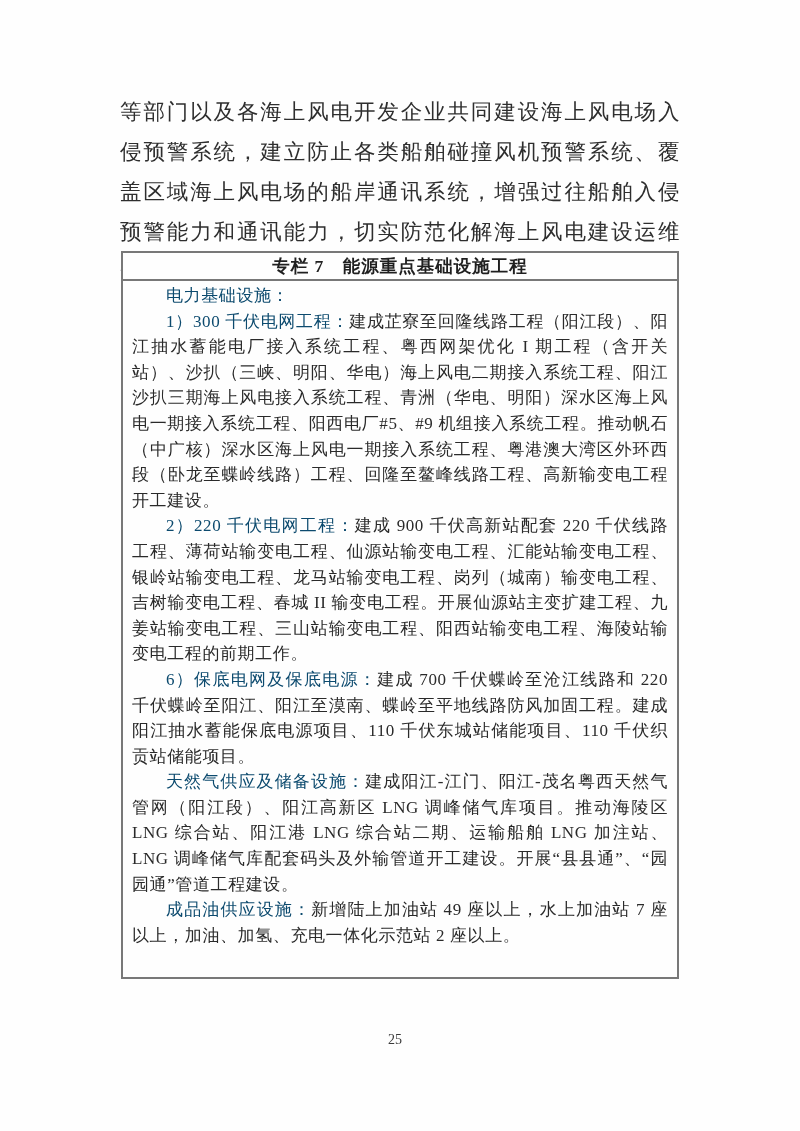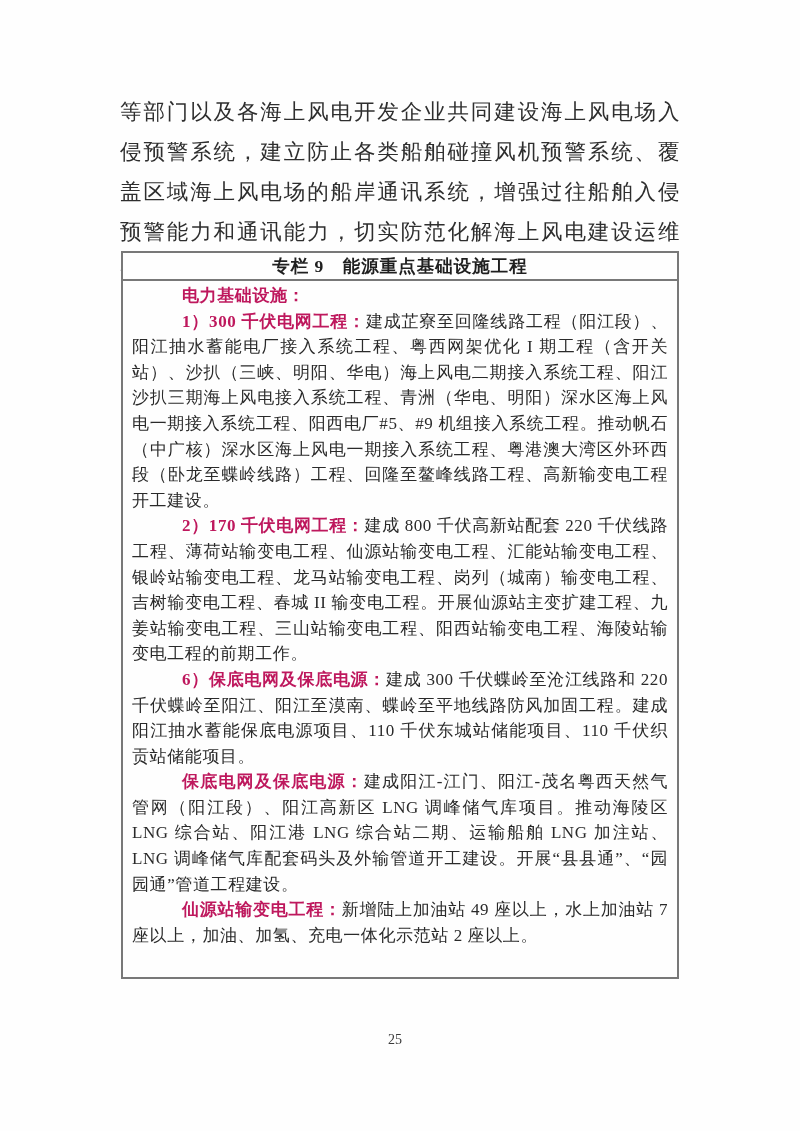--- a/index.html
+++ b/index.html
@@ -54,68 +54,67 @@
     line-height: 25.6px;
     letter-spacing: 0.6px;
     text-align: justify;
     color: #2a2a2a;
   }
   .box-body p {
     margin: 0;
     text-indent: 2em;
   }
   .box-body strong {
-    font-weight: bold;
-    color: #be185d;
-    margin-left: 16px;
+    font-weight: normal;
+    color: #0c4a6e;
   }
   .page-number {
     position: absolute;
     top: 1032px;
     left: 0;
     width: 790px;
     text-align: center;
     font-size: 14px;
     color: #3a3a3a;
   }
 </style>
 </head>
 <body>
 
 <div class="page">
 
   <p class="intro">等部门以及各海上风电开发企业共同建设海上风电场入侵预警系统，建立防止各类船舶碰撞风机预警系统、覆盖区域海上风电场的船岸通讯系统，增强过往船舶入侵预警能力和通讯能力，切实防范化解海上风电建设运维安全风险。</p>
 
   <div class="column-box">
-    <div class="box-title">专栏 9　能源重点基础设施工程</div>
+    <div class="box-title">专栏 7　能源重点基础设施工程</div>
 
     <div class="box-body">
 
       <p>
         <strong>电力基础设施：</strong><span></span>
       </p>
 
       <p>
         <strong>1）300 千伏电网工程：</strong><span>建成芷寮至回隆线路工程（阳江段）、阳江抽水蓄能电厂接入系统工程、粤西网架优化 I 期工程（含开关站）、沙扒（三峡、明阳、华电）海上风电二期接入系统工程、阳江沙扒三期海上风电接入系统工程、青洲（华电、明阳）深水区海上风电一期接入系统工程、阳西电厂#5、#9 机组接入系统工程。推动帆石（中广核）深水区海上风电一期接入系统工程、粤港澳大湾区外环西段（卧龙至蝶岭线路）工程、回隆至鳌峰线路工程、高新输变电工程开工建设。</span>
       </p>
 
       <p>
-        <strong>2）170 千伏电网工程：</strong><span>建成 800 千伏高新站配套 220 千伏线路工程、薄荷站输变电工程、仙源站输变电工程、汇能站输变电工程、银岭站输变电工程、龙马站输变电工程、岗列（城南）输变电工程、吉树输变电工程、春城 II 输变电工程。开展仙源站主变扩建工程、九姜站输变电工程、三山站输变电工程、阳西站输变电工程、海陵站输变电工程的前期工作。</span>
+        <strong>2）220 千伏电网工程：</strong><span>建成 900 千伏高新站配套 220 千伏线路工程、薄荷站输变电工程、仙源站输变电工程、汇能站输变电工程、银岭站输变电工程、龙马站输变电工程、岗列（城南）输变电工程、吉树输变电工程、春城 II 输变电工程。开展仙源站主变扩建工程、九姜站输变电工程、三山站输变电工程、阳西站输变电工程、海陵站输变电工程的前期工作。</span>
       </p>
 
       <p>
-        <strong>6）保底电网及保底电源：</strong><span>建成 300 千伏蝶岭至沧江线路和 220 千伏蝶岭至阳江、阳江至漠南、蝶岭至平地线路防风加固工程。建成阳江抽水蓄能保底电源项目、110 千伏东城站储能项目、110 千伏织贡站储能项目。</span>
+        <strong>6）保底电网及保底电源：</strong><span>建成 700 千伏蝶岭至沧江线路和 220 千伏蝶岭至阳江、阳江至漠南、蝶岭至平地线路防风加固工程。建成阳江抽水蓄能保底电源项目、110 千伏东城站储能项目、110 千伏织贡站储能项目。</span>
       </p>
 
       <p>
-        <strong>保底电网及保底电源：</strong><span>建成阳江-江门、阳江-茂名粤西天然气管网（阳江段）、阳江高新区 LNG 调峰储气库项目。推动海陵区 LNG 综合站、阳江港 LNG 综合站二期、运输船舶 LNG 加注站、LNG 调峰储气库配套码头及外输管道开工建设。开展“县县通”、“园园通”管道工程建设。</span>
+        <strong>天然气供应及储备设施：</strong><span>建成阳江-江门、阳江-茂名粤西天然气管网（阳江段）、阳江高新区 LNG 调峰储气库项目。推动海陵区 LNG 综合站、阳江港 LNG 综合站二期、运输船舶 LNG 加注站、LNG 调峰储气库配套码头及外输管道开工建设。开展“县县通”、“园园通”管道工程建设。</span>
       </p>
 
       <p>
-        <strong>仙源站输变电工程：</strong><span>新增陆上加油站 49 座以上，水上加油站 7 座以上，加油、加氢、充电一体化示范站 2 座以上。</span>
+        <strong>成品油供应设施：</strong><span>新增陆上加油站 49 座以上，水上加油站 7 座以上，加油、加氢、充电一体化示范站 2 座以上。</span>
       </p>
 
     </div>
   </div>
 
   <div class="page-number">25</div>
 
 </div>
 
 </body></html>

